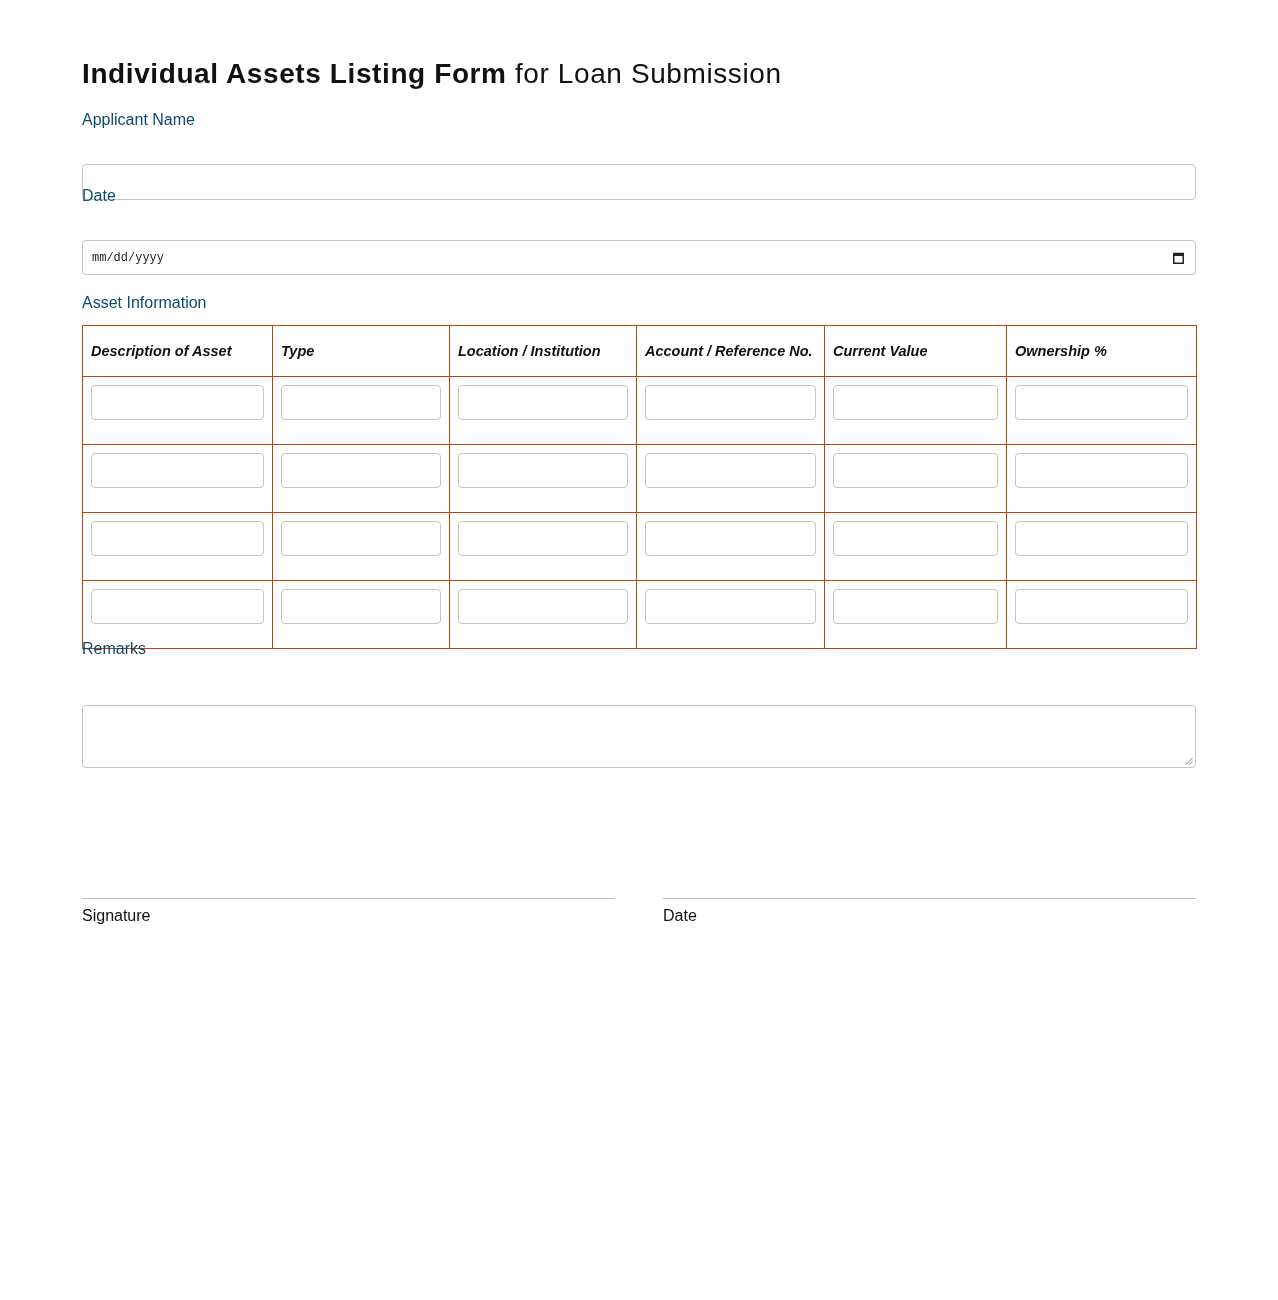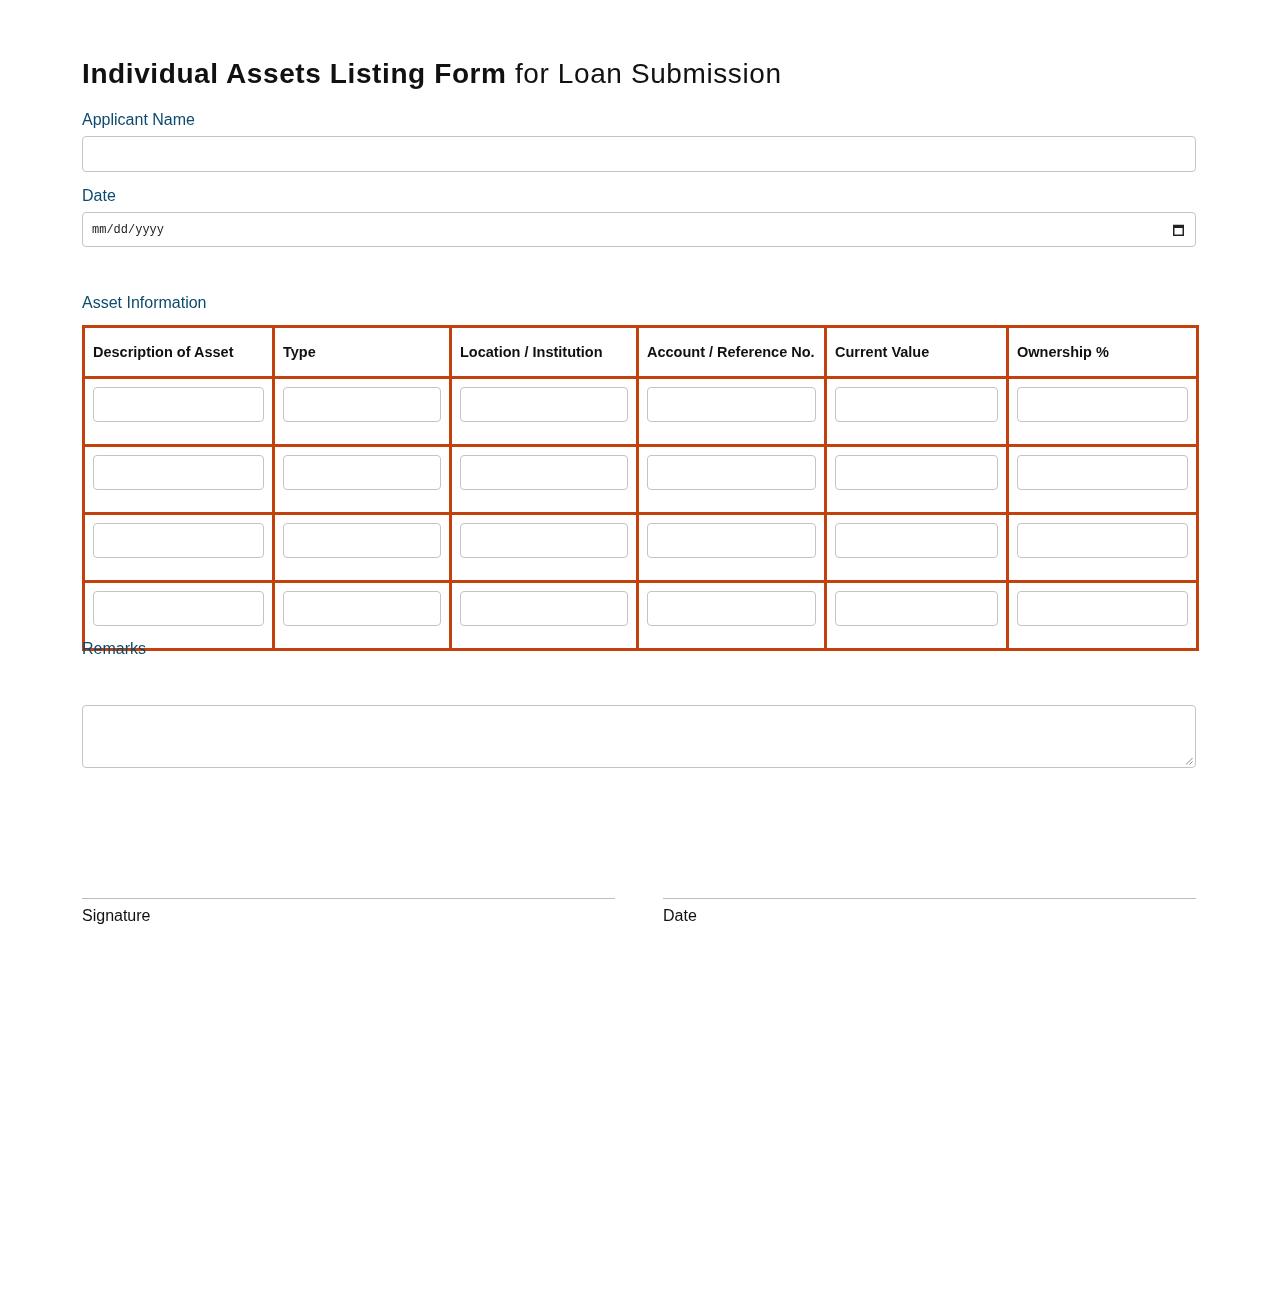--- a/index.html
+++ b/index.html
@@ -12,34 +12,34 @@
   }
   .container { position: absolute; left: 82px; top: 0; width: 1114px; }
   h1 {
     position: absolute; top: 58px; left: 0; margin: 0;
     font-size: 28px; font-weight: normal; letter-spacing: 0.6px; white-space: nowrap;
   }
   h1 .strong { font-weight: bold; }
   .label { position: absolute; left: 0; font-size: 16px; color: #0c4a6e; }
   .field {
     position: absolute; left: 0; width: 1114px;
-    border: 1px solid #c4c4c4; border-radius: 4px; background: #fff;
+    border: 1px solid #c4c4c4; border-radius: 4px; background: #fff; margin-top: 28px;
   }
   .field.text { top: 136px; height: 36px; }
   .field.date { top: 212px; height: 35px; }
   .date-ph {
     position: absolute; left: 9px; top: 10px;
     font-family: "Liberation Mono", monospace; font-size: 12px; color: #222;
   }
   .cal-icon { position: absolute; right: 11px; top: 11px; width: 11px; height: 12px; }
   table.assets {
     position: absolute; top: 325px; left: 0; width: 1114px;
     border-collapse: collapse; table-layout: fixed;
   }
-  table.assets th, table.assets td { border: 3px solid #c2410c; padding: 0; }
+  table.assets th, table.assets td { border: 1px solid #c2410c; padding: 0; font-style: italic; }
   table.assets th {
     height: 51px; text-align: left; vertical-align: middle;
     font-size: 14.5px; font-weight: bold; padding: 0 8px; line-height: 17px; color: #111;
   }
   table.assets td { height: 68px; vertical-align: top; padding: 8px 8px 0 8px; }
   .cell-input {
     display: block; width: 100%; height: 35px;
     border: 1px solid #c4c4c4; border-radius: 4px; background: #fff;
   }
   .remarks {

